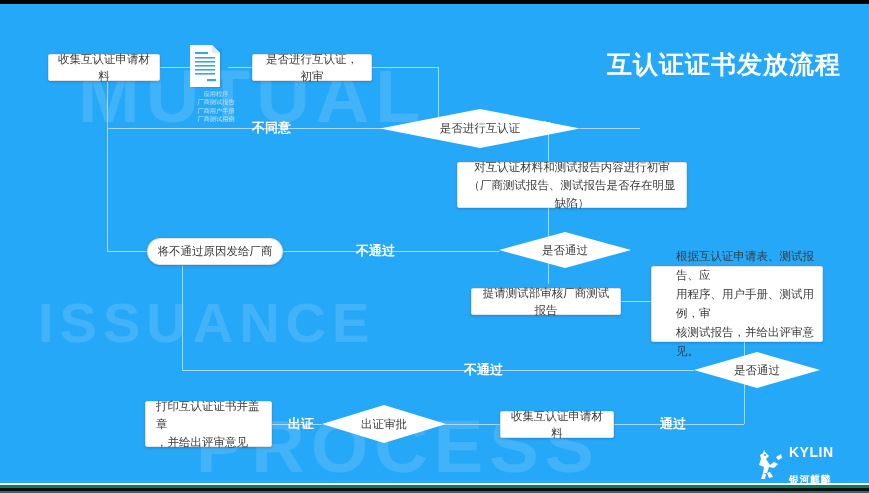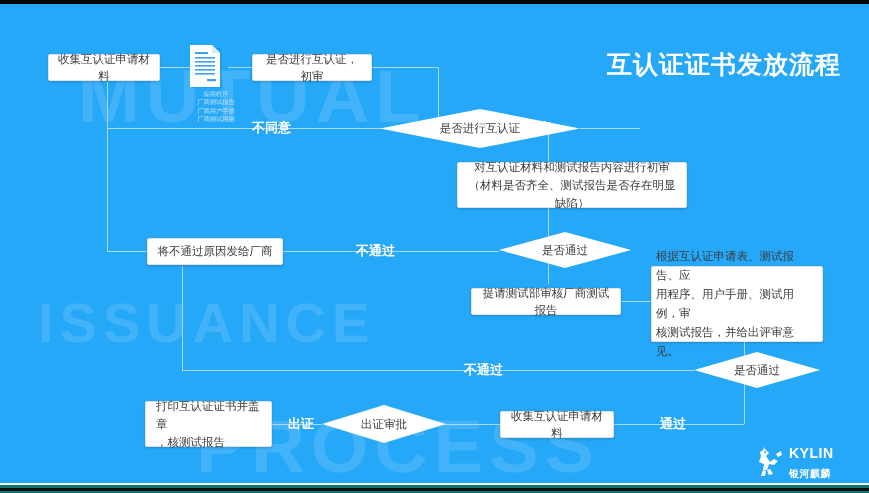--- a/index.html
+++ b/index.html
@@ -168,21 +168,21 @@
     color: #ffffff;
     letter-spacing: 0.5px;
     display: block;
   }
   .logo-cn {
     font-size: 10px;
     font-weight: bold;
     color: #ffffff;
     letter-spacing: 0.5px;
     display: block;
-    margin-top: 9px;
+    margin-top: 16px;
   }
 </style>
 </head>
 <body>
 
 <div id="slide">
 
   <div class="topline"></div>
 
   <div id="canvas">
@@ -255,40 +255,40 @@
     <div class="box" style="left:48px; top:50px; width:112px; height:27px;">
       <span>收集互认证申请材料</span>
     </div>
 
     <div class="box" style="left:252px; top:50px; width:120px; height:27px;">
       <span>是否进行互认证，初审</span>
     </div>
 
     <div class="box" style="left:433px; top:158px; width:230px; height:46px; flex-direction:column; line-height:18px;margin-left:24px;">
       <span>对互认证材料和测试报告内容进行初审</span>
-      <span>（材料是否齐全、测试报告是否存在明显缺陷）</span>
-    </div>
-
-    <div class="box" style="left:147px; top:234px; width:136px; height:27px;">
+      <span>（厂商测试报告、测试报告是否存在明显缺陷）</span>
+    </div>
+
+    <div class="box" style="left:147px; top:234px; width:136px; height:27px;border-radius:13px;">
       <span>将不通过原因发给厂商</span>
     </div>
 
     <div class="box" style="left:471px; top:284px; width:150px; height:27px;">
       <span>提请测试部审核厂商测试报告</span>
     </div>
 
-    <div class="box left-align" style="left:651px; top:262px; width:172px; height:76px; flex-direction:column; align-items:flex-start; justify-content:center; line-height:19px; padding-left:4px;">
+    <div class="box left-align" style="left:651px; top:262px; width:172px; height:76px; flex-direction:column; align-items:flex-start; justify-content:center; line-height:19px; padding-left:24px;">
       <span>根据互认证申请表、测试报告、应</span>
       <span>用程序、用户手册、测试用例，审</span>
       <span>核测试报告，并给出评审意见。</span>
     </div>
 
     <div class="box left-align" style="left:145px; top:397px; width:127px; height:46px; flex-direction:column; align-items:flex-start; justify-content:center; line-height:18px; padding-left:10px;">
       <span>打印互认证证书并盖章</span>
-      <span>，核测试报告</span>
+      <span>，并给出评审意见</span>
     </div>
 
     <div class="box" style="left:500px; top:407px; width:114px; height:27px;">
       <span>收集互认证申请材料</span>
     </div>
 
     <div class="diamond" style="left:380px; top:105px; width:200px; height:39px;">
       <svg class="shape" viewBox="0 0 200 39" preserveAspectRatio="none">
         <polygon points="100,0 200,19.5 100,39 0,19.5" fill="#ffffff"></polygon>
       </svg>

